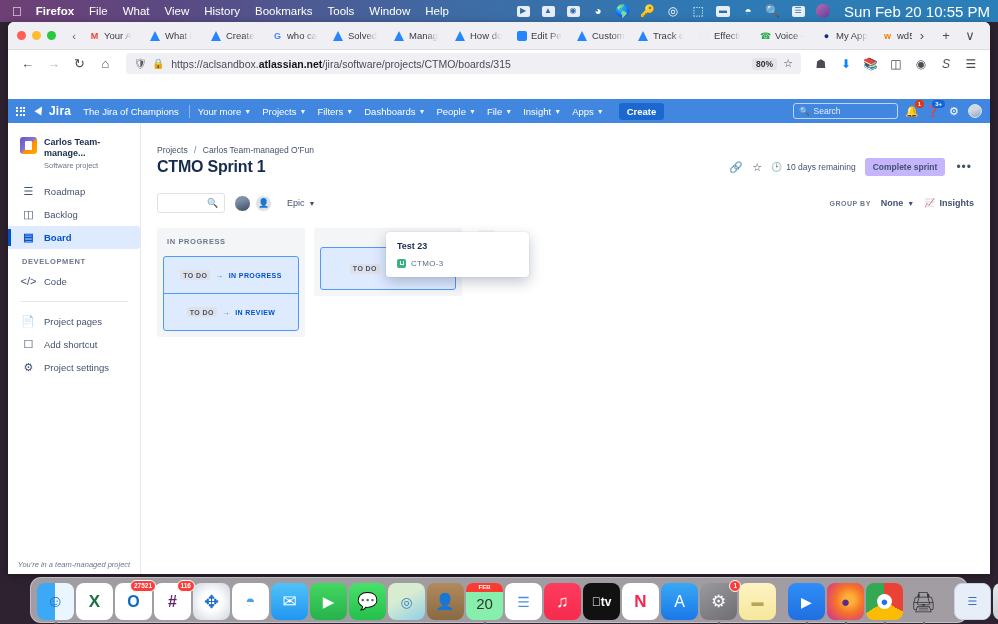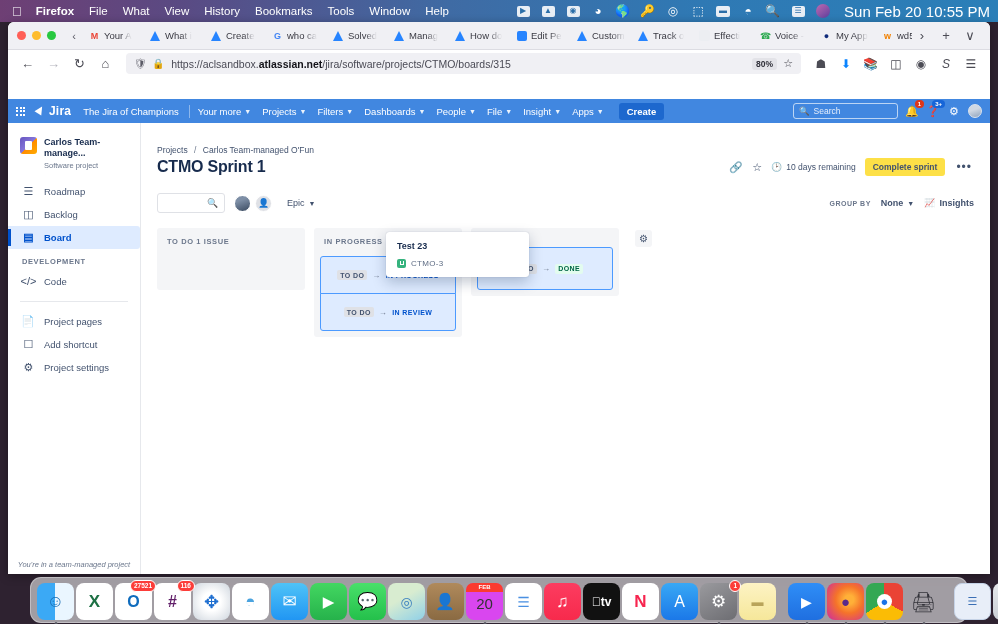--- a/index.html
+++ b/index.html
@@ -131,21 +131,21 @@
 
   
   #main { flex:1; padding: 22px 16px 0 16px; position:relative; }
   .breadcrumb { font-size: 8.5px; color:#42526e; }
   .breadcrumb .sep { margin: 0 4px; color:#6b778c;}
   #page-title-row { display:flex; align-items:center; margin-top: 3px;}
   #page-title { font-size: 16px; font-weight: bold; color:#172b4d; letter-spacing:-.2px;}
   .title-actions { margin-left:auto; display:flex; align-items:center; gap: 9px; font-size: 8.5px; color:#42526e;}
   .title-actions .ico { font-size: 11px; color:#42526e; }
   .days { display:flex; align-items:center; gap:4px; }
-  .btn-light { background:#fde047; color:#42526e; font-size: 8.5px; font-weight:bold; padding: 4px 8px; border-radius:3px;}
+  .btn-light { background:#c4b5fd; color:#42526e; font-size: 8.5px; font-weight:bold; padding: 4px 8px; border-radius:3px;}
   .btn-more { font-size: 12px; color:#42526e; letter-spacing:1px; padding: 0 2px;}
 
   #filters-row { display:flex; align-items:center; gap: 9px; margin-top: 17px; }
   #board-search {
     width: 68px; height: 20px; border:1px solid #dfe1e6; border-radius:3px; background:#fff;
     display:flex; align-items:center; padding: 0 5px;
   }
   #board-search .sicon { margin-left:auto; font-size:9px; color:#6b778c;}
   .avatar-stack { display:flex; align-items:center; }
   .av { width:17px; height:17px; border-radius:50%; border:1.5px solid #fff; }
@@ -524,24 +524,20 @@
             </span>
             <span class="insights-btn">
               <span>📈</span>
               <span>Insights</span>
             </span>
           </div>
         </div>
 
         <div id="columns">
 
-          <div class="col todo">
-            <div class="col-title">TO DO 1 ISSUE</div>
-            <div class="col-body"></div>
-          </div>
 
           <div class="col">
             <div class="col-title">IN PROGRESS</div>
             <div class="col-body">
               <div class="drop-card first">
                 <span class="drop-label">
                   <span class="chip-from">TO DO</span>
                   <span class="arrow">→</span>
                   <span class="to-inprogress">IN PROGRESS</span>
                 </span>
@@ -617,21 +613,21 @@
     </div>
   <div class="dicon" style="background:linear-gradient(180deg,#49e06a,#24c04b);font-size:17px;">
       <span>💬</span>
     </div>
   <div class="dicon" style="background:linear-gradient(150deg,#d8ecd0 40%,#8fd0e8);color:#3a7fbf;font-size:14px;">
       <span>◎</span>
     </div>
   <div class="dicon" style="background:linear-gradient(180deg,#b08a5c,#8a6a42);font-size:16px;">
       <span>👤</span>
     </div>
-  <div class="dicon" style="background:#d946ef;color:#333;flex-direction:column;justify-content:flex-start;">
+  <div class="dicon" style="background:#86efac;color:#333;flex-direction:column;justify-content:flex-start;">
     <span style="background:#fb3b30;color:#fff;width:100%;font-size:6px;text-align:center;font-weight:bold;border-radius:7px 7px 0 0;line-height:9px;">FEB</span>
     <span style="font-size:15px;font-weight:300;line-height:24px;">20</span>
       <i class="dot-run"></i>
   </div>
   <div class="dicon" style="background:#fff;color:#4a90e2;font-size:14px;">
       <span>☰</span>
     </div>
   <div class="dicon" style="background:linear-gradient(180deg,#fc3c60,#f72a4c);font-size:17px;">
       <span>♫</span>
     </div>

